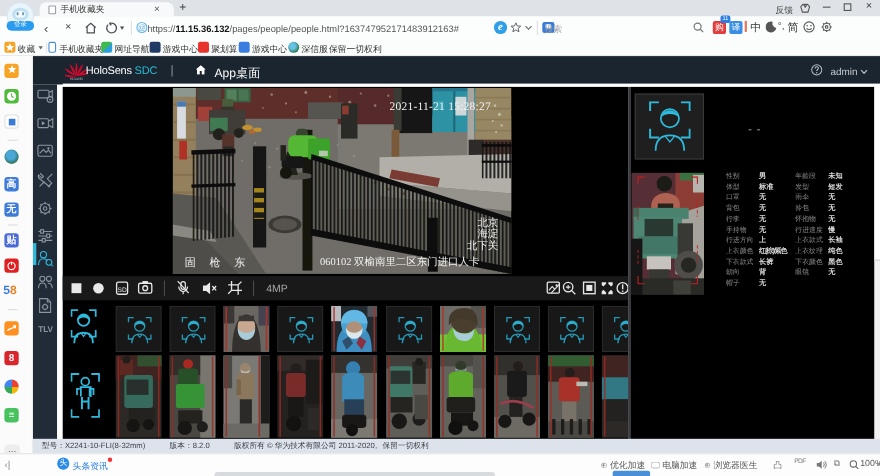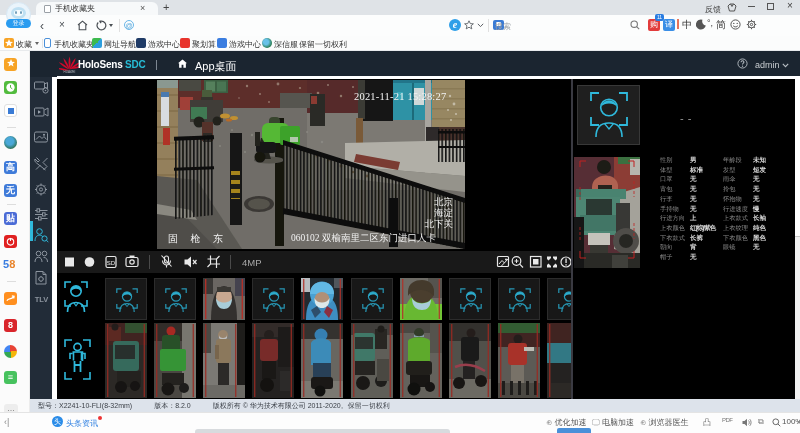--- a/index.html
+++ b/index.html
@@ -78,20 +78,21 @@
   <div class="abs navic" style="left:59px;font-size:10px">×</div>
   <svg class="abs" style="left:77px;top:20px" width="11" height="11" viewBox="0 0 11 11" fill="none" stroke="#4a4f54" stroke-width="1.1">
       <path d="M1 5 L5.5 1.2 L10 5 M2.2 4.2 V9.8 H8.8 V4.2"></path>
     </svg>
   <svg class="abs" style="left:96px;top:20px" width="11" height="11" viewBox="0 0 11 11" fill="none" stroke="#4a4f54" stroke-width="1.2">
       <path d="M2.2 2.5 A 4.4 4.4 0 1 0 5.5 1.1 L3.4 1.1 M3.4 1.1 L5.2 3"></path>
     </svg>
   <div class="tri" style="left:109px;top:24px;border-top-color:#4a4f54"></div>
   <div class="abs" style="left:119px;top:19px;width:1px;height:13px;background:#e0e0e0"></div>
   <div class="abs" style="left:124px;top:20px;width:10px;height:10px;border-radius:50%;border:1px solid #6bb7e8;color:#5aabde;font-size:7px;line-height:9px;text-align:center">@</div>
+  <div class="abs" id="urltxt">https://<b style="color:#111">11.15.36.132</b>/pages/people/people.html?163747952171483912163#</div>
   <div class="abs" style="left:449px;top:19px;width:12px;height:12px;border-radius:50%;background:#2f9fe8;color:#fff;font-size:10px;font-style:italic;font-weight:bold;text-align:center;line-height:12px;font-family:'Liberation Serif',serif">e</div>
   <svg class="abs" style="left:464px;top:20px" width="10" height="10" viewBox="0 0 10 10" fill="none" stroke="#5f6368" stroke-width="0.9">
       <path d="M5 0.8 L6.3 3.6 L9.4 3.8 L7 5.8 L7.8 8.9 L5 7.2 L2.2 8.9 L3 5.8 L0.6 3.8 L3.7 3.6 Z"></path>
     </svg>
   <svg class="abs" style="left:477px;top:23px" width="7" height="5" viewBox="0 0 7 5" fill="none" stroke="#5f6368" stroke-width="1">
       <path d="M0.8 0.8 L3.5 3.6 L6.2 0.8"></path>
     </svg>
   <div class="abs" style="left:488px;top:19px;width:1px;height:13px;background:#e0e0e0"></div>
   <div class="abs" style="left:493px;top:20px;width:11px;height:10px;background:#3a7bd5;border-radius:2px"></div>
   <div class="abs" style="left:496px;top:22px;width:5px;height:4px;background:#fff;border-radius:1px"></div>
@@ -176,21 +177,21 @@
       <path d="M10.5 14.5 C9.2 10 9.2 5 10.5 1.5 C11.8 5 11.8 10 10.5 14.5Z" transform="rotate(0 10.5 14.5)"></path>
       <path d="M10.5 14.5 C9.2 10 9.2 5 10.5 1.5 C11.8 5 11.8 10 10.5 14.5Z" transform="rotate(-28 10.5 14.5)"></path>
       <path d="M10.5 14.5 C9.2 10 9.2 5 10.5 1.5 C11.8 5 11.8 10 10.5 14.5Z" transform="rotate(28 10.5 14.5)"></path>
       <path d="M10.5 14.5 C9.2 10 9.2 5 10.5 1.5 C11.8 5 11.8 10 10.5 14.5Z" transform="rotate(-56 10.5 14.5)"></path>
       <path d="M10.5 14.5 C9.2 10 9.2 5 10.5 1.5 C11.8 5 11.8 10 10.5 14.5Z" transform="rotate(56 10.5 14.5)"></path>
       <path d="M10.5 14.5 C9.2 10 9.2 5 10.5 1.5 C11.8 5 11.8 10 10.5 14.5Z" transform="rotate(-80 10.5 14.5) scale(0.92 1)"></path>
       <path d="M10.5 14.5 C9.2 10 9.2 5 10.5 1.5 C11.8 5 11.8 10 10.5 14.5Z" transform="rotate(80 10.5 14.5) scale(0.92 1)"></path>
     </g>
     <text x="10.5" y="17.8" fill="#b8bcc2" font-size="3" text-anchor="middle" font-family="Liberation Sans">HUAWEI</text>
   </svg>
-  <div class="abs" style="left:78px;top:59px;font-size:10px;font-weight:bold;color:#fff;letter-spacing:-0.2px">HoloSens <span style="color:#27bdd7">SDC</span></div>
+  <div class="abs" style="left:78px;top:59px;font-size:10px;font-weight:normal;color:#fff;letter-spacing:-0.2px">HoloSens <span style="color:#27bdd7">SDC</span></div>
   <div class="abs" style="left:155px;top:58px;font-size:11px;color:#8a949e">|</div>
   <svg class="abs" style="left:178px;top:59px" width="9" height="9" viewBox="0 0 12 11">
       <path d="M6 0 L12 5 L10.5 5 L10.5 11 L7.2 11 L7.2 7 L4.8 7 L4.8 11 L1.5 11 L1.5 5 L0 5 Z" fill="#fff"></path>
     </svg>
   <div class="abs" style="left:195px;top:59px;font-size:11px;color:#fff">App桌面</div>
   <svg class="abs" style="left:737px;top:58px" width="11" height="11" viewBox="0 0 12 12" fill="none" stroke="#b8bec4">
       <circle cx="6" cy="6" r="5" stroke-width="1"></circle>
       <path d="M4.4 4.6 C4.4 3.4 5.2 2.9 6 2.9 C6.9 2.9 7.6 3.5 7.6 4.4 C7.6 5.6 6 5.8 6 7.2" stroke-width="1.1"></path>
       <circle cx="6" cy="8.9" r="0.7" fill="#b8bec4" stroke="none"></circle>
     </svg>

